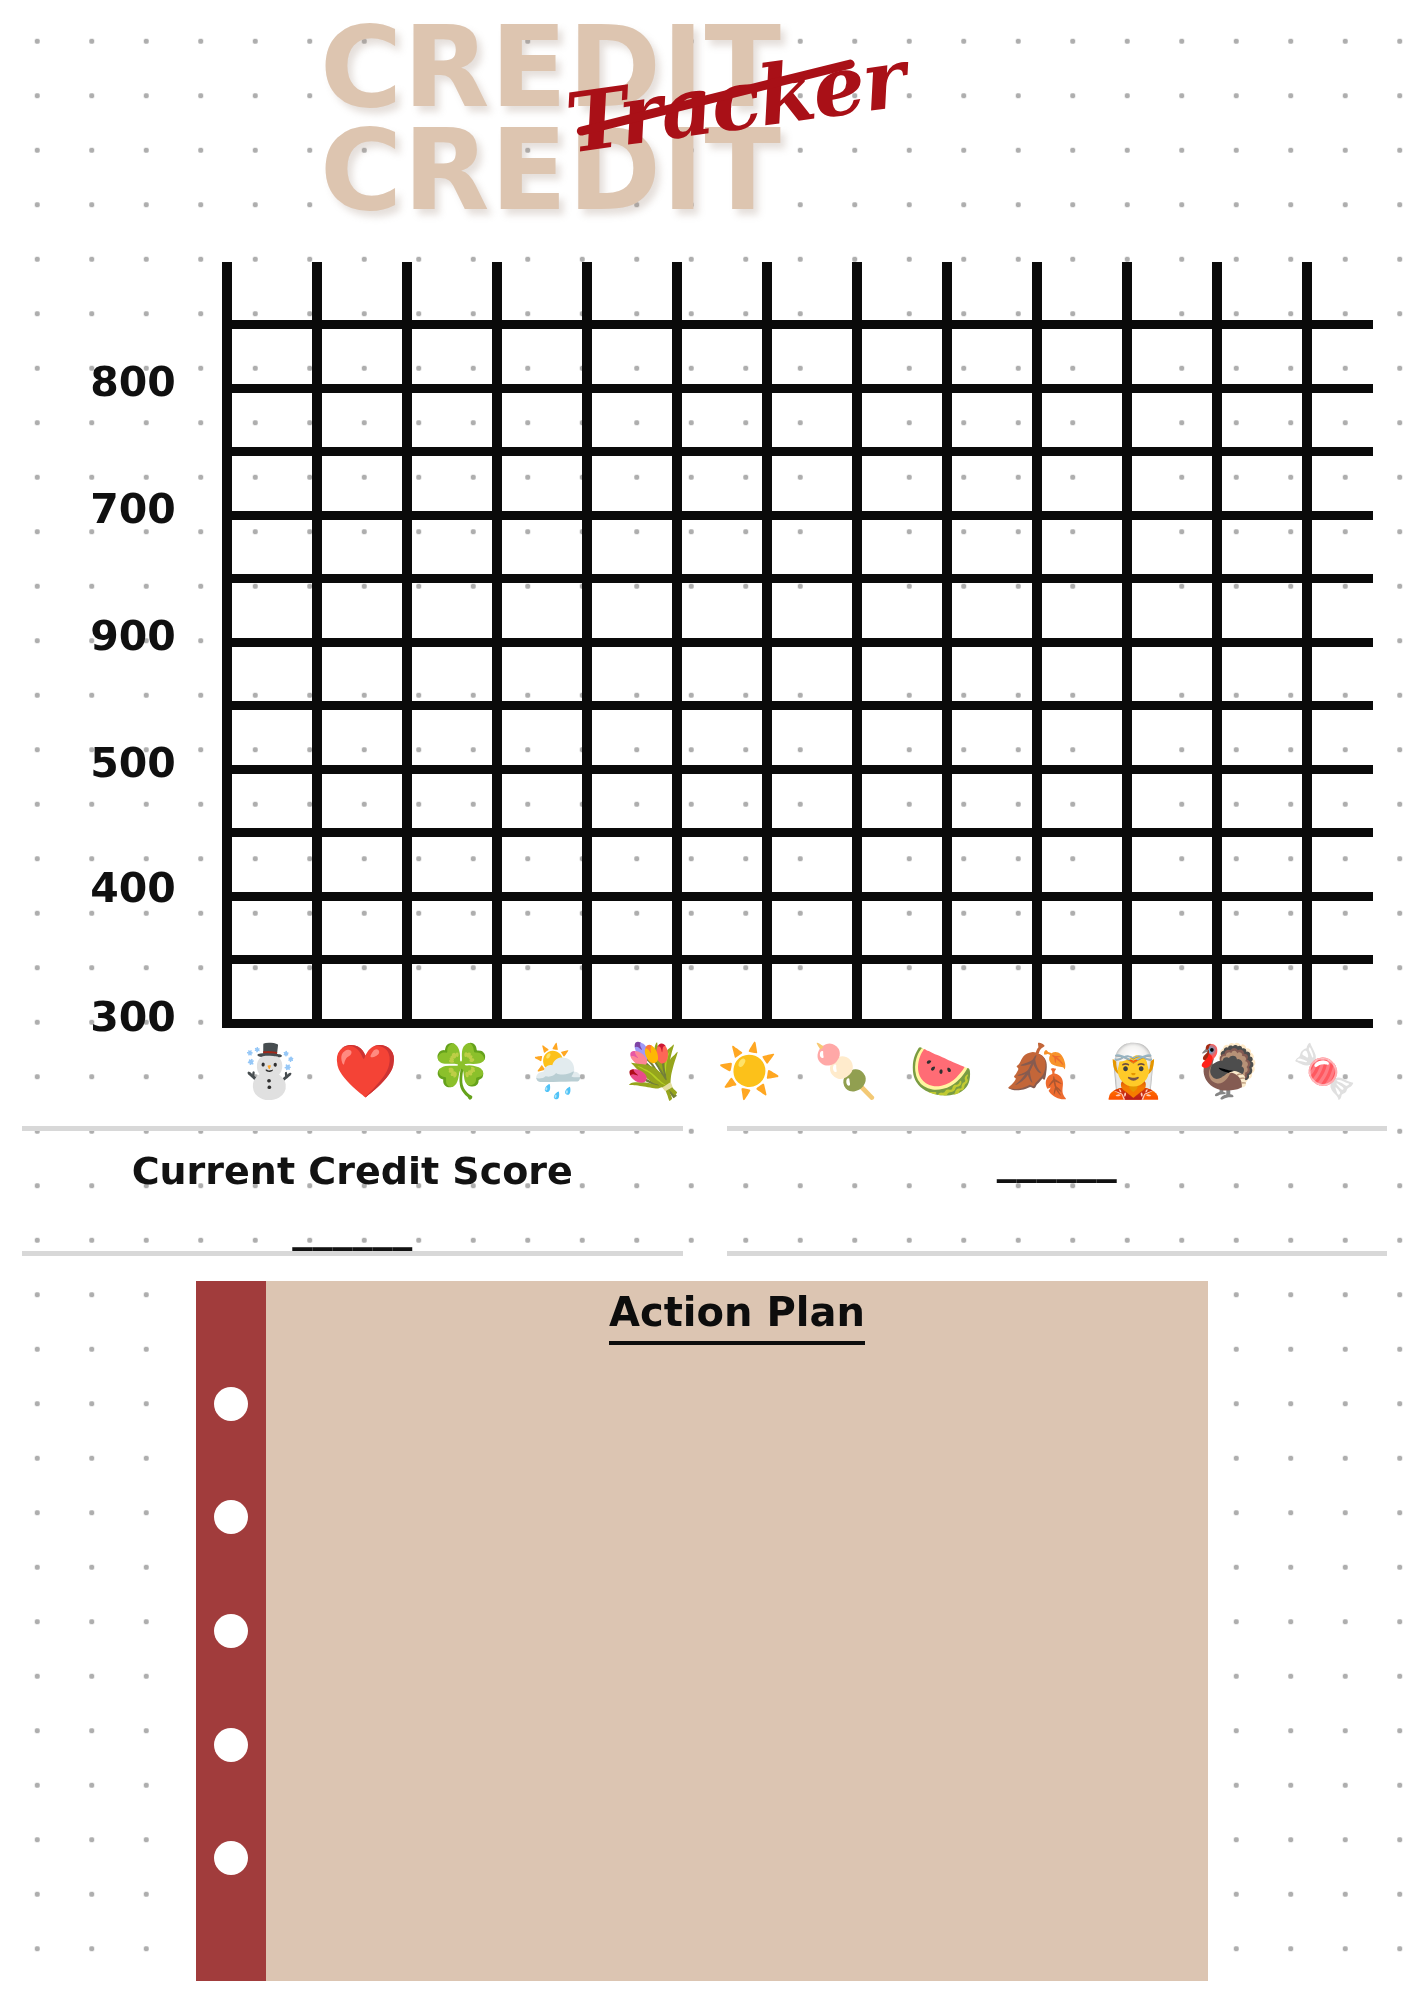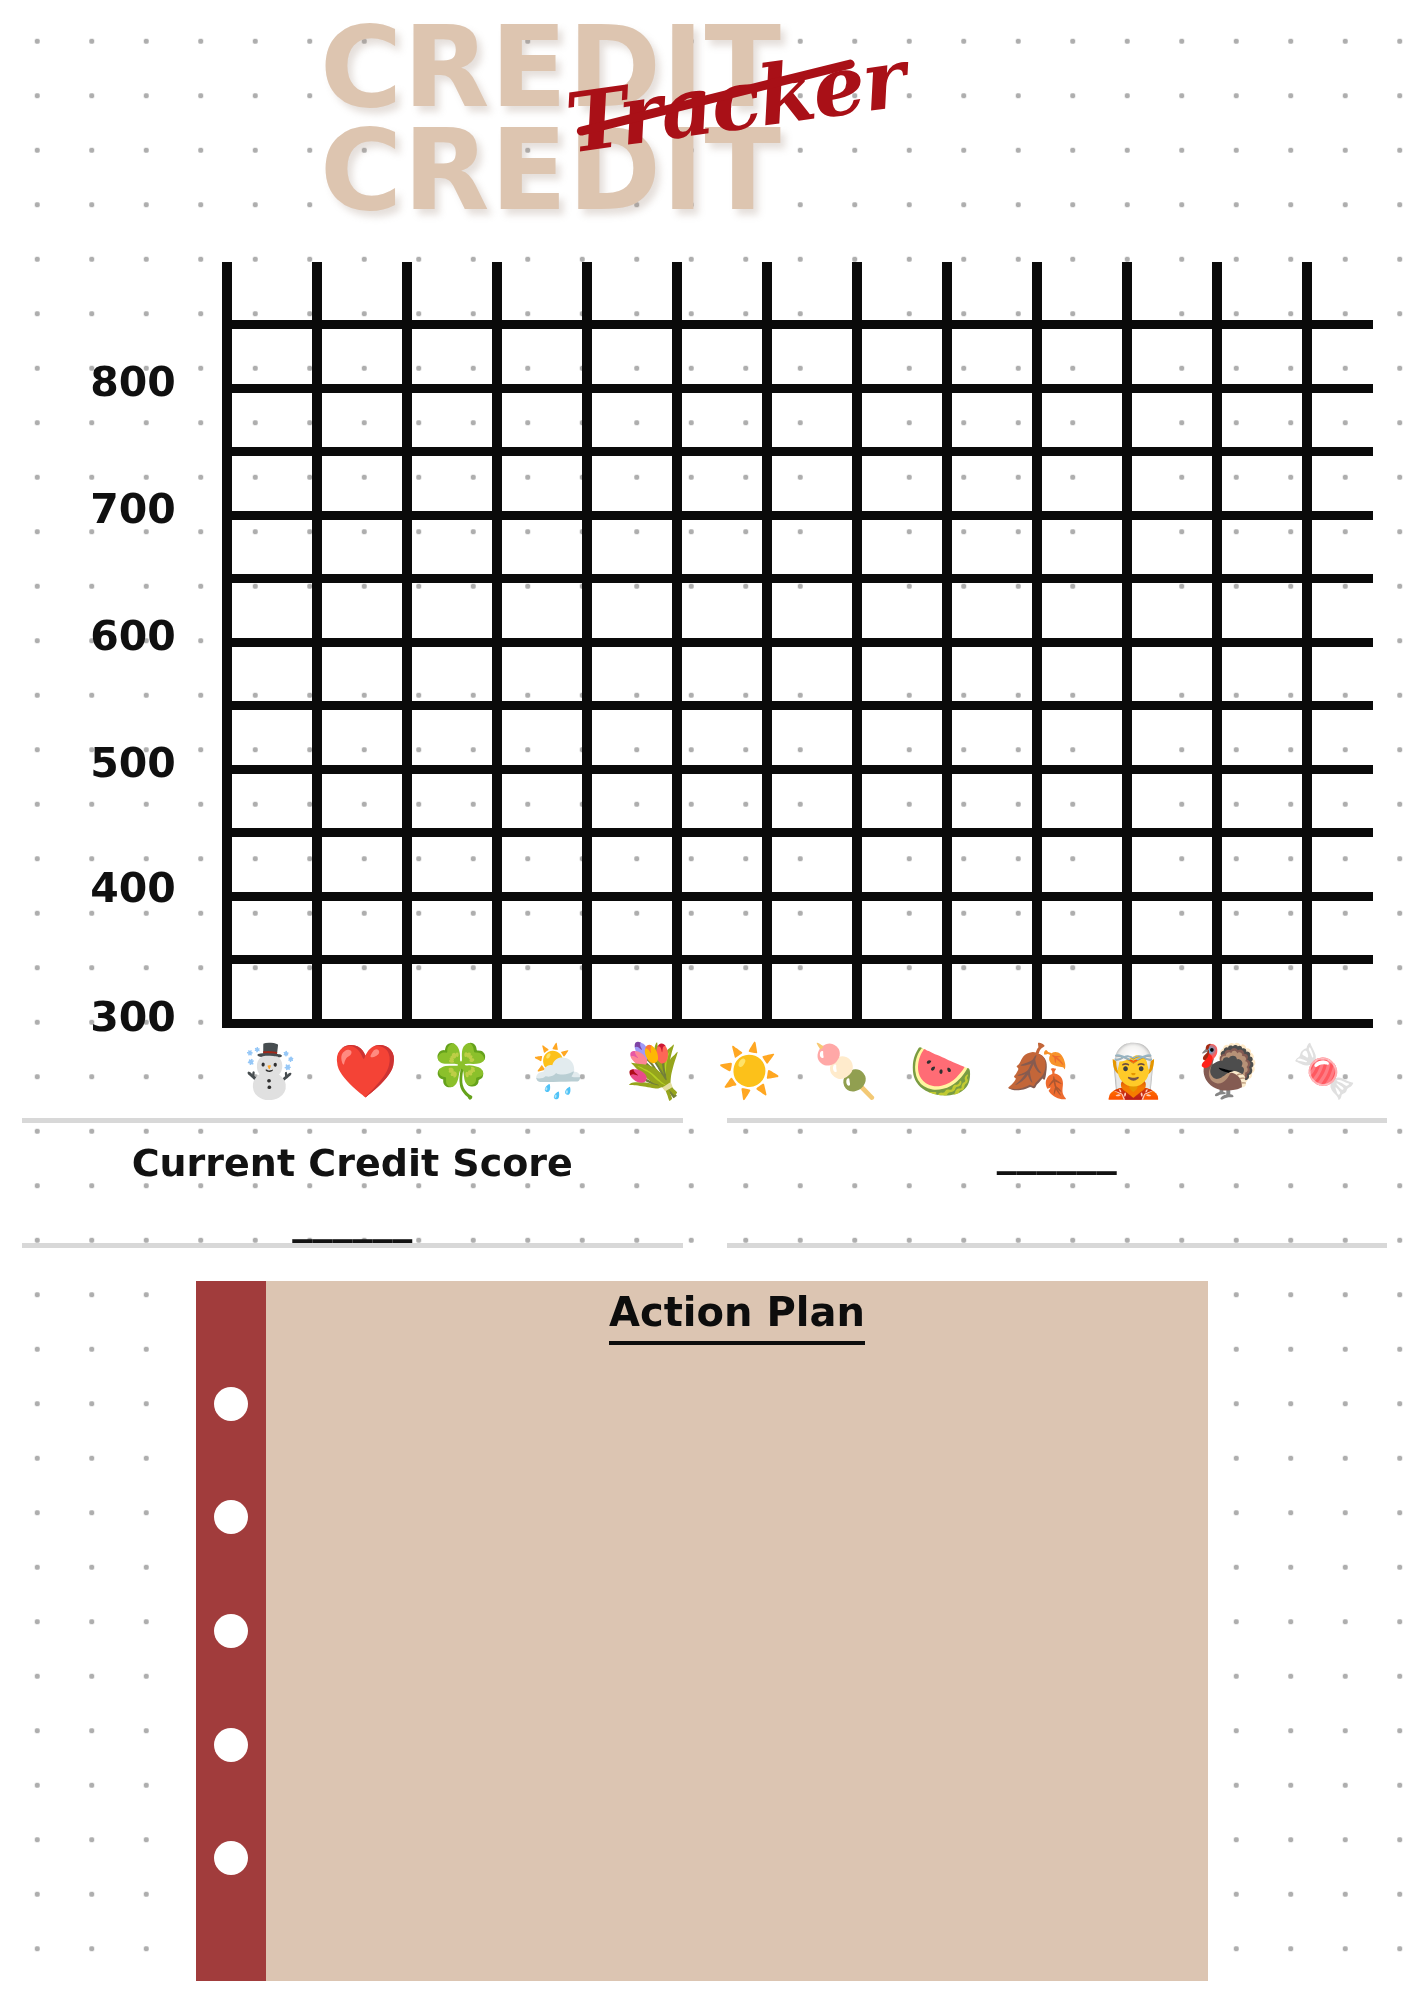--- a/index.html
+++ b/index.html
@@ -139,21 +139,21 @@
     position: absolute;
     left: 0;
     top: 1118px;
     width: 1409px;
     height: 140px;
     display: flex;
   }
   .score-box {
     position: relative;
     flex: 1 1 0;
-    margin: 0 22px;
+    margin: 8px 22px;
     border-top: 5px solid #d8d8d8;
     border-bottom: 5px solid #d8d8d8;
     height: 130px;
     box-sizing: border-box;
     display: flex;
     flex-direction: column;
     align-items: center;
     justify-content: space-between;
     padding-top: 18px;
     padding-bottom: 4px;
@@ -260,21 +260,21 @@
         <div class="vline" style="left: 630px; background: rgb(10, 10, 10);"></div>
         <div class="vline" style="left: 720px; background: rgb(10, 10, 10);"></div>
         <div class="vline" style="left: 810px; background: rgb(10, 10, 10);"></div>
         <div class="vline" style="left: 900px; background: rgb(10, 10, 10);"></div>
         <div class="vline" style="left: 990px; background: rgb(10, 10, 10);"></div>
         <div class="vline" style="left: 1080px; background: rgb(10, 10, 10);"></div>
       </div>
     <div id="ylabels">
         <div class="ylabel" style="top: 111.545px;">800</div>
         <div class="ylabel" style="top: 238.636px;">700</div>
-        <div class="ylabel" style="top: 365.727px;">600</div>
+        <div class="ylabel" style="top: 365.727px;">900</div>
         <div class="ylabel" style="top: 492.818px;">500</div>
         <div class="ylabel" style="top: 618px;">400</div>
         <div class="ylabel" style="top: 747px;">300</div>
       </div>
   </div>
 
   <div id="icon-strip">
       <div class="month-icon" title="January">☃️</div>
       <div class="month-icon" title="February">❤️</div>
       <div class="month-icon" title="March">🍀</div>

